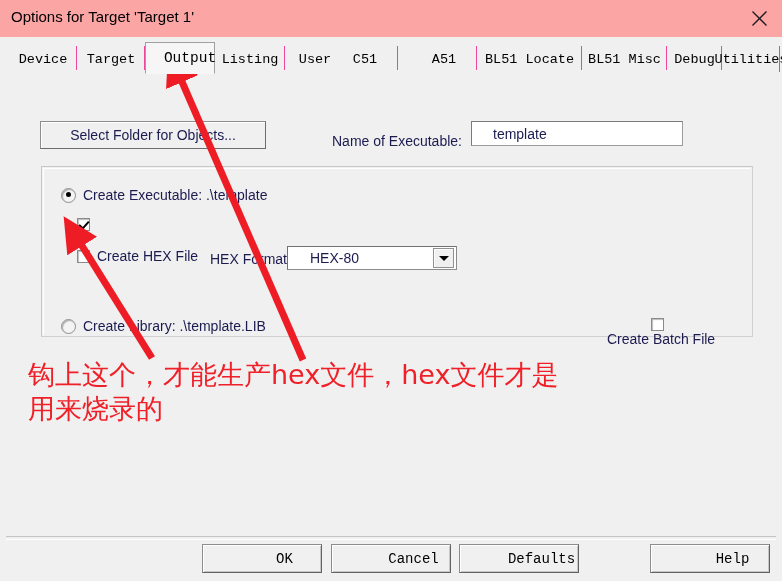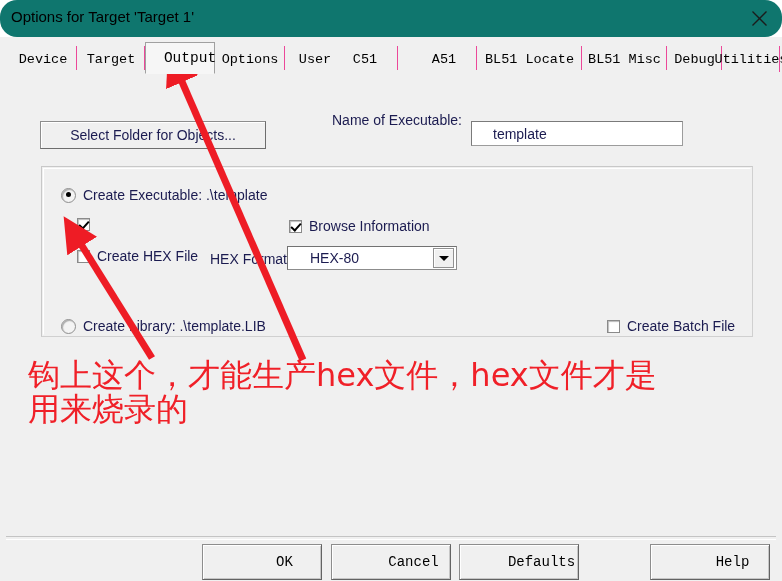--- a/index.html
+++ b/index.html
@@ -13,23 +13,22 @@
     font-family: "Liberation Sans", sans-serif;
     overflow: hidden;
     position: relative;
   }
 
   
   #titlebar {
     position: absolute;
     left: 0; top: 0;
     width: 782px; height: 37px;
-    background: #0f766e;
+    background: #fca5a5;
     border-bottom: 0;
-    border-radius: 17px;
   }
   #title-text {
     position: absolute;
     left: 11px; top: 8px;
     font-size: 15px;
     color: #000000;
     font-family: "Liberation Sans", sans-serif;
     white-space: nowrap;
   }
   #close-btn {
@@ -114,21 +113,21 @@
     color: #1b1b50;
     display: flex;
     align-items: center;
     justify-content: center;
     cursor: default;
   }
 
   
   #exec-label {
     position: absolute;
-    left: 327px; top: 42px;
+    left: 327px; top: 63px;
     font-size: 14px;
     color: #1b1b50;
     white-space: nowrap;
   }
   #exec-input {
     position: absolute;
     left: 466px; top: 51px;
     width: 212px; height: 25px;
     box-sizing: border-box;
     background: #ffffff;
@@ -209,21 +208,21 @@
     border: solid #000000;
     border-width: 0 2px 2px 0;
     transform: rotate(42deg);
   }
 
   #r-create-exe  { left: 19px; top: 20px; }
   #c-debug-info  { left: 35px; top: 51px; }
   #c-browse-info { left: 247px; top: 51px; }
   #c-create-hex  { left: 35px; top: 81px; }
   #r-create-lib  { left: 19px; top: 151px; }
-  #c-create-batch{ left: 565px; top: 151px; }
+  #c-create-batch{ left: 565px; top: 151px; flex-direction: column; }
 
   #hex-format-label {
     position: absolute;
     left: 168px; top: 84px;
     font-size: 14px;
     color: #1b1b50;
     white-space: nowrap;
   }
   #hex-format-select {
     position: absolute;
@@ -262,21 +261,21 @@
     border-right: 5px solid transparent;
     border-top: 5px solid #000000;
   }
 
   
   #annotation {
     position: absolute;
     left: 28px; top: 358px;
     width: 640px;
     font-family: "DejaVu Sans", sans-serif;
-    font-size: 32px;
+    font-size: 27px;
     line-height: 34px;
     color: #f02028;
     white-space: pre-wrap;
   }
 
   svg.arrow-layer {
     position: absolute;
     left: 0; top: 0;
     width: 782px; height: 581px;
     pointer-events: none;
@@ -286,21 +285,21 @@
   #bottom-sep {
     position: absolute;
     left: 6px; top: 499px;
     width: 770px; height: 2px;
     border-top: 1px solid #c4c4c4;
     border-bottom: 1px solid #ffffff;
   }
   .dlgbtn {
     position: absolute;
     top: 507px;
-    height: 36px;
+    height: 29px;
     box-sizing: border-box;
     background: #f0f0f0;
     border: 1px solid #8d8d8d;
     border-right-color: #636363;
     border-bottom-color: #636363;
     box-shadow: inset 1px 1px 0 #ffffff, inset -1px -1px 0 #c6c6c6;
     font-family: "Liberation Mono", monospace;
     font-size: 14px;
     color: #000000;
     display: flex;
@@ -328,21 +327,21 @@
 </div>
 
 <div id="dialog-body">
 
   <div id="tabstrip">
     <div id="tabstrip-line"></div>
 
     <div class="tab" style="left:9px;  width:68px;">Device</div>
     <div class="tab" style="left:77px; width:68px;">Target</div>
     <div class="tab selected" style="left:145px;width:70px;padding-left:20px;">Output</div>
-    <div class="tab" style="left:215px;width:70px;">Options</div>
+    <div class="tab" style="left:215px;width:70px;">Listing</div>
     <div class="tab" style="left:285px;width:60px;">User</div>
     <div class="tab" style="left:332px;width:66px;">C51</div>
     <div class="tab" style="left:411px;width:66px;">A51</div>
     <div class="tab" style="left:477px;width:105px;">BL51 Locate</div>
     <div class="tab" style="left:582px;width:85px;">BL51 Misc</div>
     <div class="tab" style="left:667px;width:55px;">Debug</div>
     <div class="tab" style="left:722px;width:58px;">Utilities</div>
   </div>
 
   <div id="content-panel">
@@ -358,24 +357,20 @@
 
       <div class="row" id="r-create-exe">
         <span class="radio checked"></span>
         <span>Create Executable:  .\template</span>
       </div>
 
       <div class="row" id="c-debug-info">
         <span class="cbox checked"></span>
       </div>
 
-      <div class="row" id="c-browse-info">
-        <span class="cbox checked"></span>
-        <span>Browse Information</span>
-      </div>
 
       <div class="row" id="c-create-hex">
         <span class="cbox"></span>
         <span>Create HEX File</span>
       </div>
 
       <div id="hex-format-label">HEX Format:</div>
 
       <div id="hex-format-select">
         <span id="hex-format-value">HEX-80</span>

